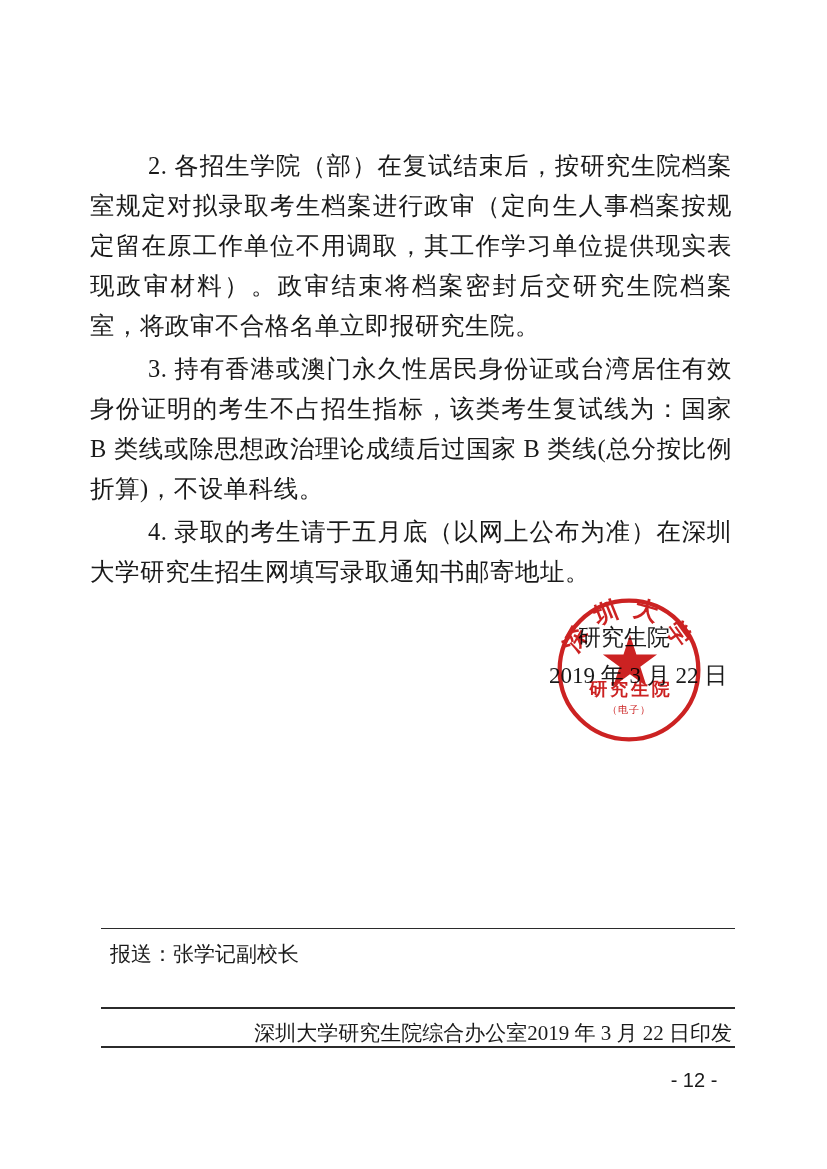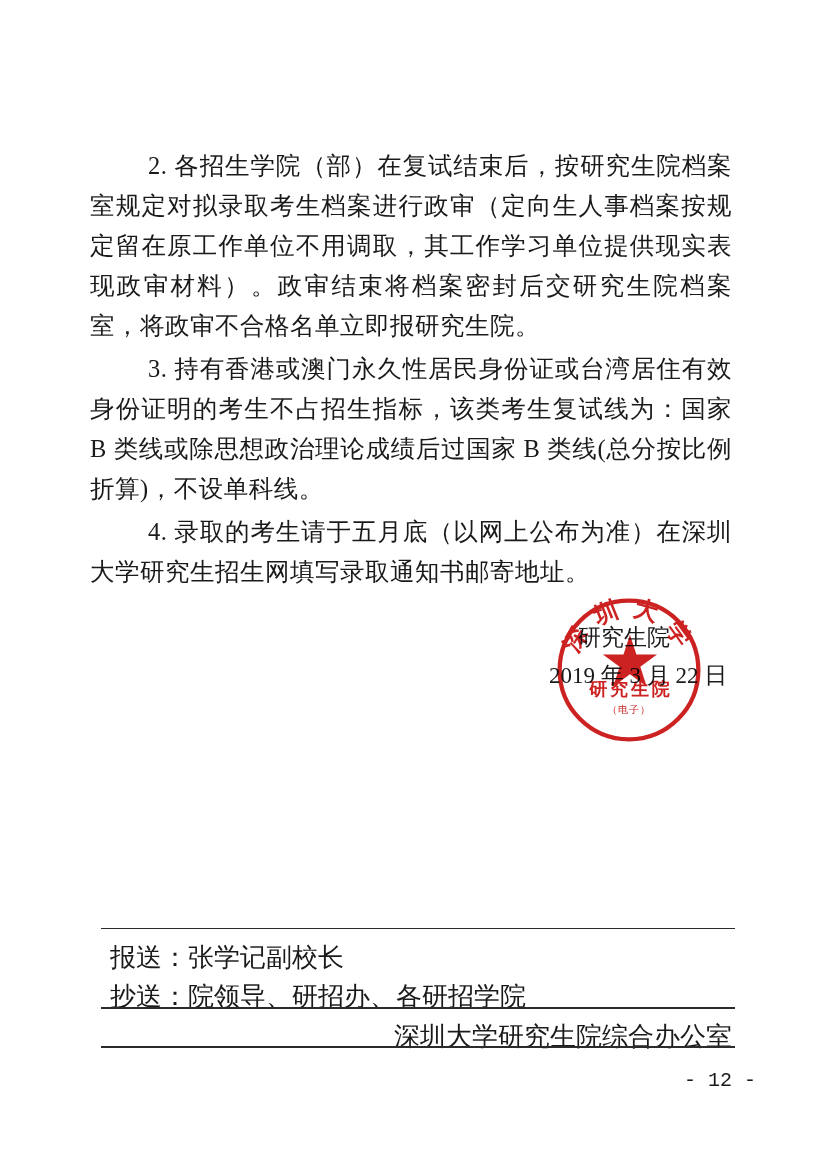--- a/index.html
+++ b/index.html
@@ -53,34 +53,34 @@
   .rule {
     position: absolute; left: 101px; width: 634px;
     background: #2b2b2b;
   }
   .rule-thin  { top: 928px; height: 1px; }
   .rule-mid   { top: 1007px; height: 2px; }
   .rule-bot   { top: 1046px; height: 2px; }
 
   .footer-row {
     position: absolute; left: 110px; width: 622px;
-    font-size: 26px; white-space: nowrap;
+    font-size: 21px; white-space: nowrap;
   }
   .row-report { top: 940px; }
   .row-copy   { top: 979px; }
   .row-issue  {
     top: 1019px;
     display: flex; justify-content: flex-end;
   }
 
   .page-number {
-    position: absolute; left: 684px; top: 1069px;
-    width: 84px; text-align: left;
+    position: absolute; left: 652px; top: 1069px;
+    width: 84px; text-align: center;
     font-size: 20px;
-    font-family: Liberation Mono, monospace;
+    font-family: Liberation Sans, sans-serif;
   }
 </style>
 </head>
 <body>
 
 <div class="page">
 
   <main class="body-text">
     <p>2. 各招生学院（部）在复试结束后，按研究生院档案室规定对拟录取考生档案进行政审（定向生人事档案按规定留在原工作单位不用调取，其工作学习单位提供现实表现政审材料）。政审结束将档案密封后交研究生院档案室，将政审不合格名单立即报研究生院。</p>
     <p>3. 持有香港或澳门永久性居民身份证或台湾居住有效身份证明的考生不占招生指标，该类考生复试线为：国家 B 类线或除思想政治理论成绩后过国家 B 类线(总分按比例折算)，不设单科线。</p>
@@ -102,25 +102,25 @@
       <polygon points="81,43 74.2,63.7 52.5,63.7 70.1,76.6 63.4,97.3 81,84.5 98.6,97.3 91.9,76.6 109.5,63.7 87.8,63.7" fill="#cc2222"></polygon>
 
       <text class="org" x="82" y="106" text-anchor="middle" fill="#cc2222">研究生院</text>
       <text class="sub" x="80" y="125" text-anchor="middle" fill="#cc2222">（电子）</text>
     </svg>
   </div>
 
   <div class="rule rule-thin"></div>
 
   <div class="footer-row row-report">报送：张学记副校长</div>
-  <div class="footer-row row-copy">抄送：院领导、研招办、各研招学院</div>
 
   <div class="rule rule-mid"></div>
 
   <div class="footer-row row-issue">
     <span>深圳大学研究生院综合办公室</span>
+    <span>2019 年 3 月 22 日印发</span>
   </div>
 
   <div class="rule rule-bot"></div>
 
   <div class="page-number">- 12 -</div>
 
 </div>
 
 </body></html>

